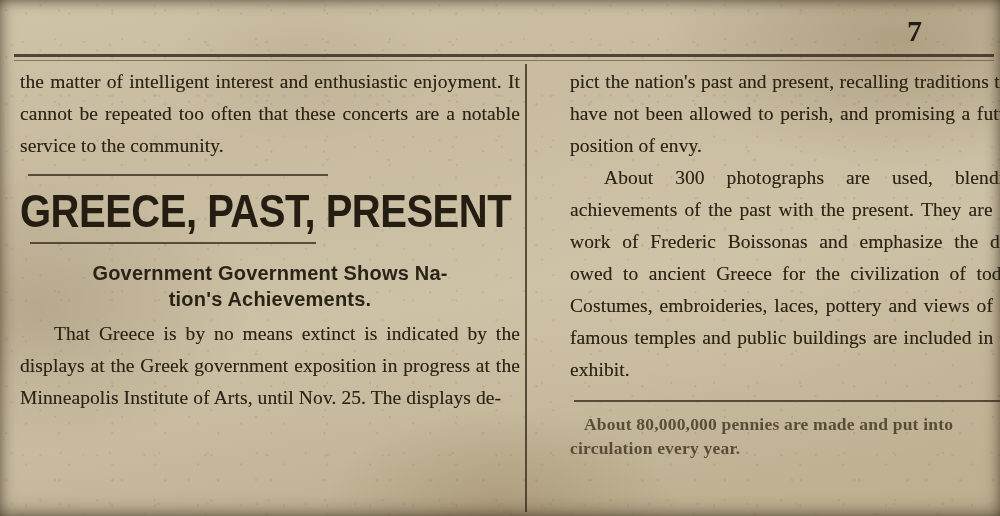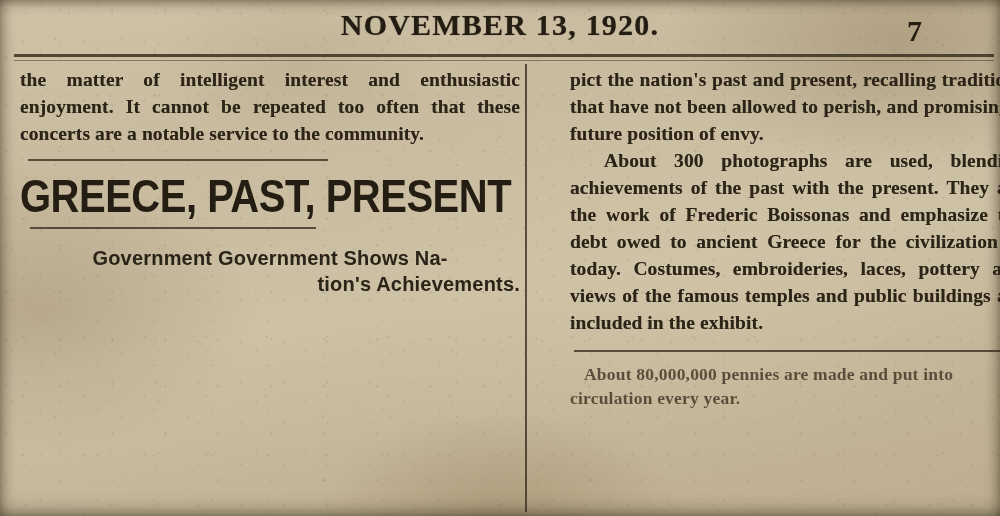--- a/index.html
+++ b/index.html
@@ -130,24 +130,24 @@
     left: 525px;
     width: 2px;
     background: #3b3120;
     opacity: .8;
   }
 
   
   .body-text {
     font-family: "Liberation Serif", serif;
     font-size: 19.5px;
-    line-height: 27px;
+    line-height: 32px;
     text-align: justify;
     color: #2b2417;
-    font-weight: bold;
+    font-weight: normal;
     letter-spacing: .1px;
     margin: 0;
     text-shadow: 0 0 .6px rgba(42,34,20,.45);
   }
   .body-text.first-indent { text-indent: 34px; }
   .body-text + .body-text { margin-top: 0; }
 
   .col-rule {
     height: 2px;
     background: #3b3120;
@@ -174,21 +174,21 @@
   #subhead {
     font-family: "Liberation Sans", sans-serif;
     font-size: 20px;
     line-height: 26px;
     font-weight: bold;
     color: #2a2317;
     text-align: center;
     margin: 16px 0 6px 0;
     letter-spacing: .2px;
   }
-  #subhead .l2 { display: block; text-align: right; }
+  #subhead .l2 { display: block; }
 
   .filler-text {
     font-family: "Liberation Serif", serif;
     font-size: 17.5px;
     line-height: 24px;
     font-weight: bold;
     color: #3a301f;
     letter-spacing: .2px;
     margin: 0;
     text-indent: 14px;
@@ -197,21 +197,20 @@
 
   
   .worn { opacity: .78; }
 </style>
 </head>
 <body>
 
 <div id="clipping">
 
   <div id="masthead">
-    <div id="date-line">NOVEMBER 13, 1920.</div>
     <div id="page-number">7</div>
   </div>
 
   <div class="rule" id="rule-top"></div>
   <div class="rule" id="rule-under"></div>
 
   <div id="columns">
 
     <div class="column" id="col-left">
       <p class="body-text">the matter of intelligent interest and enthusiastic enjoyment. It cannot be repeated too often that these concerts are a notable service to the community.</p>
@@ -220,20 +219,21 @@
 
       <h1 id="headline">GREECE, PAST, PRESENT</h1>
 
       <div class="col-rule" id="rule-after-headline"></div>
 
       <h2 id="subhead">
         <span class="l1">Government Government Shows Na-</span>
         <span class="l2">tion's Achievements.</span>
       </h2>
 
+      <p class="body-text first-indent">That Greece is by no means extinct is indicated by the displays at the Greek government exposition in progress at the Minneapolis Institute of Arts, until Nov. 25. The displays de-</p>
     </div>
 
     <div class="column" id="col-right">
       <p class="body-text">pict the nation's past and present, recalling traditions that have not been allowed to perish, and promising a future position of envy.</p>
       <p class="body-text first-indent">About 300 photographs are used, blending achievements of the past with the present. They are the work of Frederic Boissonas and emphasize the debt owed to ancient Greece for the civilization of today. Costumes, embroideries, laces, pottery and views of the famous temples and public buildings are included in the exhibit.</p>
 
       <div class="col-rule" id="rule-right-bottom"></div>
 
       <p class="filler-text worn">About 80,000,000 pennies are made and put into circulation every year.</p>
     </div>

